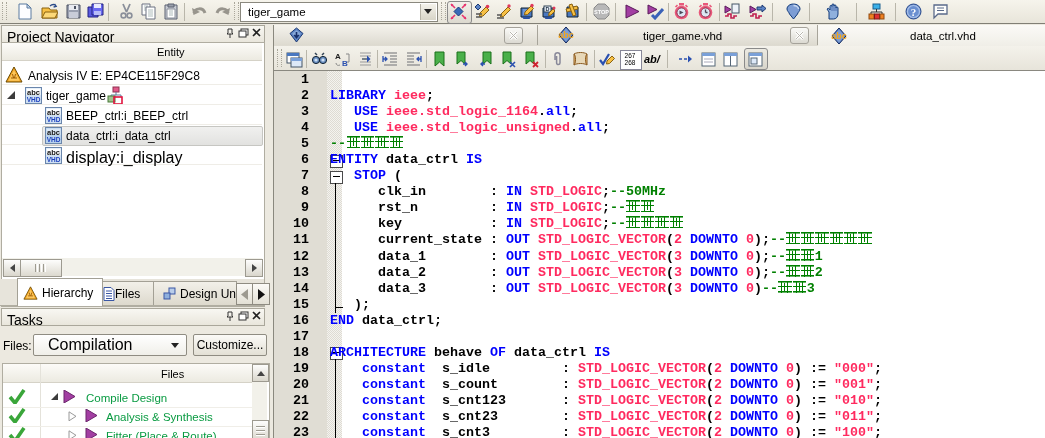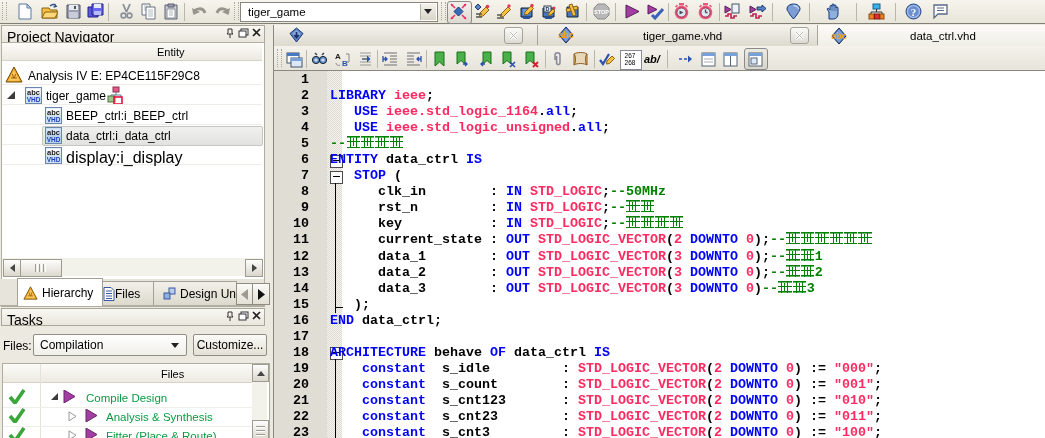--- a/index.html
+++ b/index.html
@@ -356,21 +356,21 @@
         <rect x="3" y="1" width="7" height="6" fill="#fff" stroke="#333"></rect>
         <rect x="1" y="3" width="7" height="6" fill="#fff" stroke="#333"></rect>
       </svg>
   <svg width="9" height="9" viewBox="0 0 9 9">
         <path d="M1 1l7 7M8 1l-7 7" stroke="#222" stroke-width="1.6"></path>
       </svg>
  </div>
 </div>
 <div class="abs" style="left:3px;top:339px;font-size:12px">Files:</div>
 <div class="abs combo" style="left:33px;top:334px;width:152px;height:20px;border-radius:2px;border-color:#8f8c82;background:linear-gradient(#fff,#f0efe9)">
-    <span style="padding-left:6px;font-size:12px">Compilation</span>
+    <span style="padding-left:14px;font-size:16px">Compilation</span>
   <svg style="position:absolute;right:6px;top:8px" width="9" height="6">
       <path d="M0 0h8l-4 5z" fill="#222"></path>
     </svg>
 </div>
 <div class="abs btn" style="left:193px;top:334px;width:72px;height:20px">Customize...</div>
 <div id="tasktable">
  <div class="abs pbox" style="left:2px;top:363px;width:266px;height:75px;border-bottom:none"></div>
  <div class="abs hdr" style="left:3px;top:364px;width:264px;height:18px">
       <span style="position:absolute;left:158px;top:4px">Files</span>
     </div>

